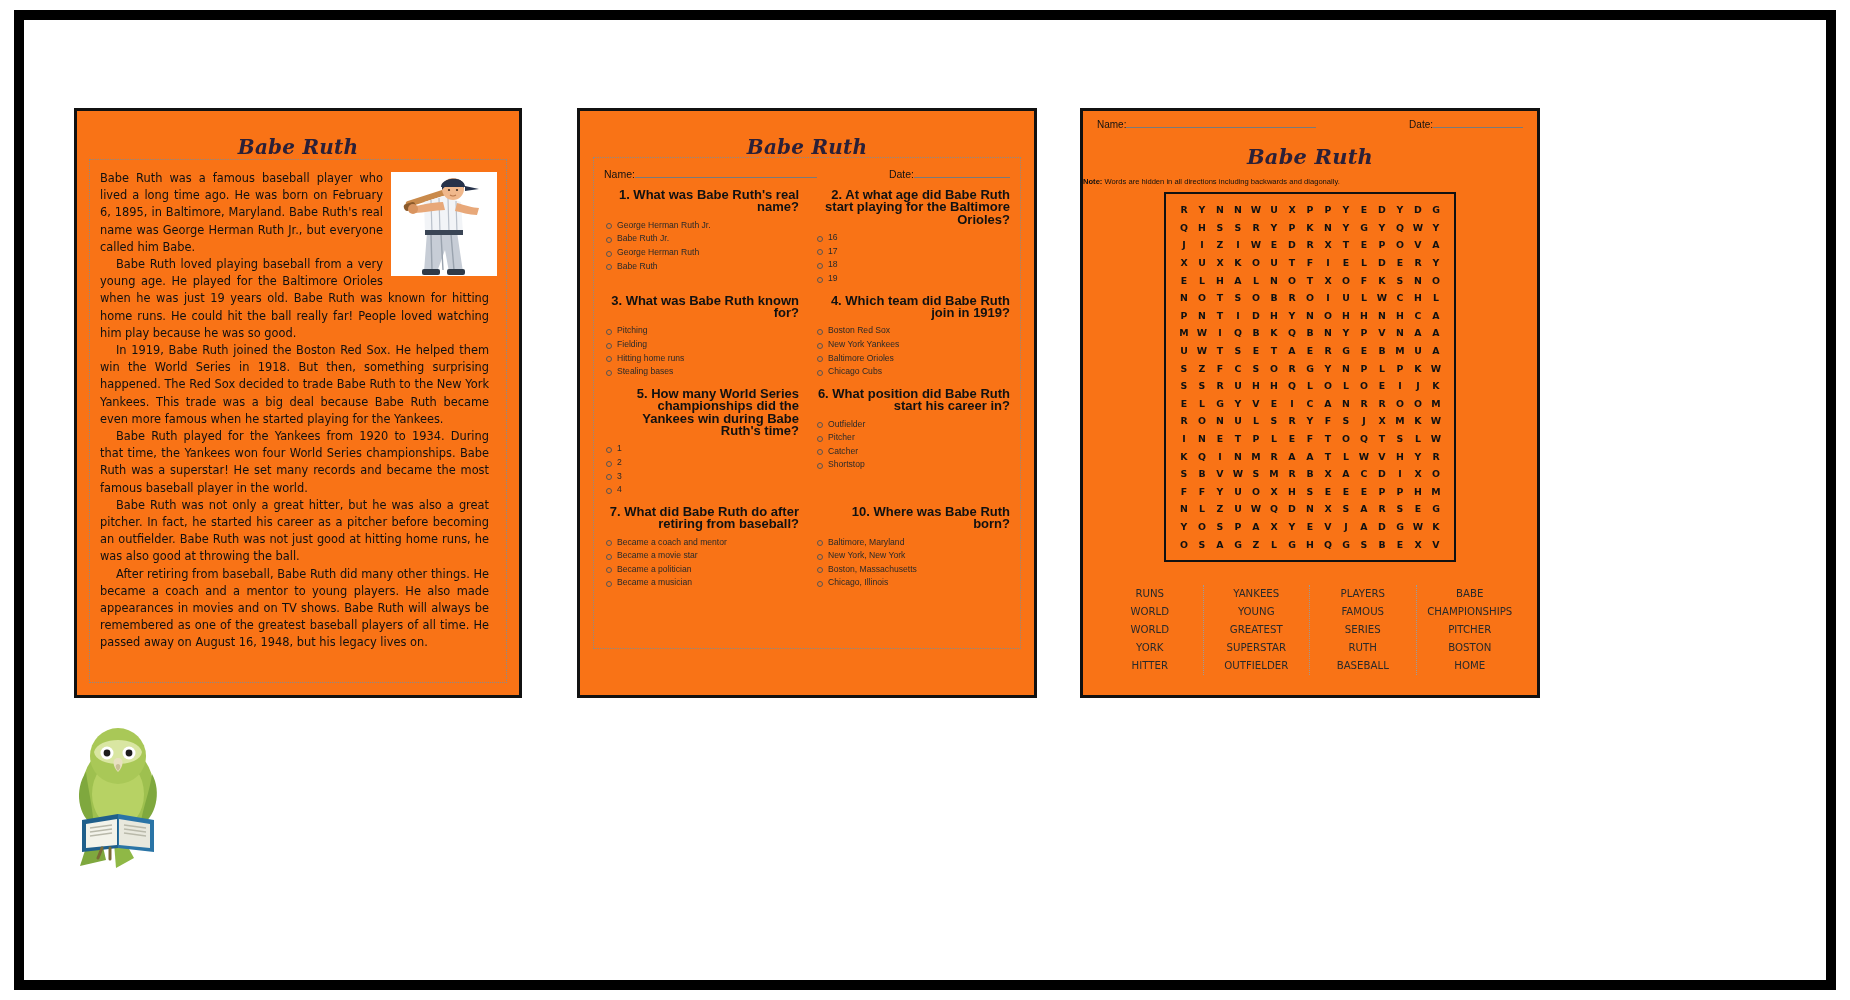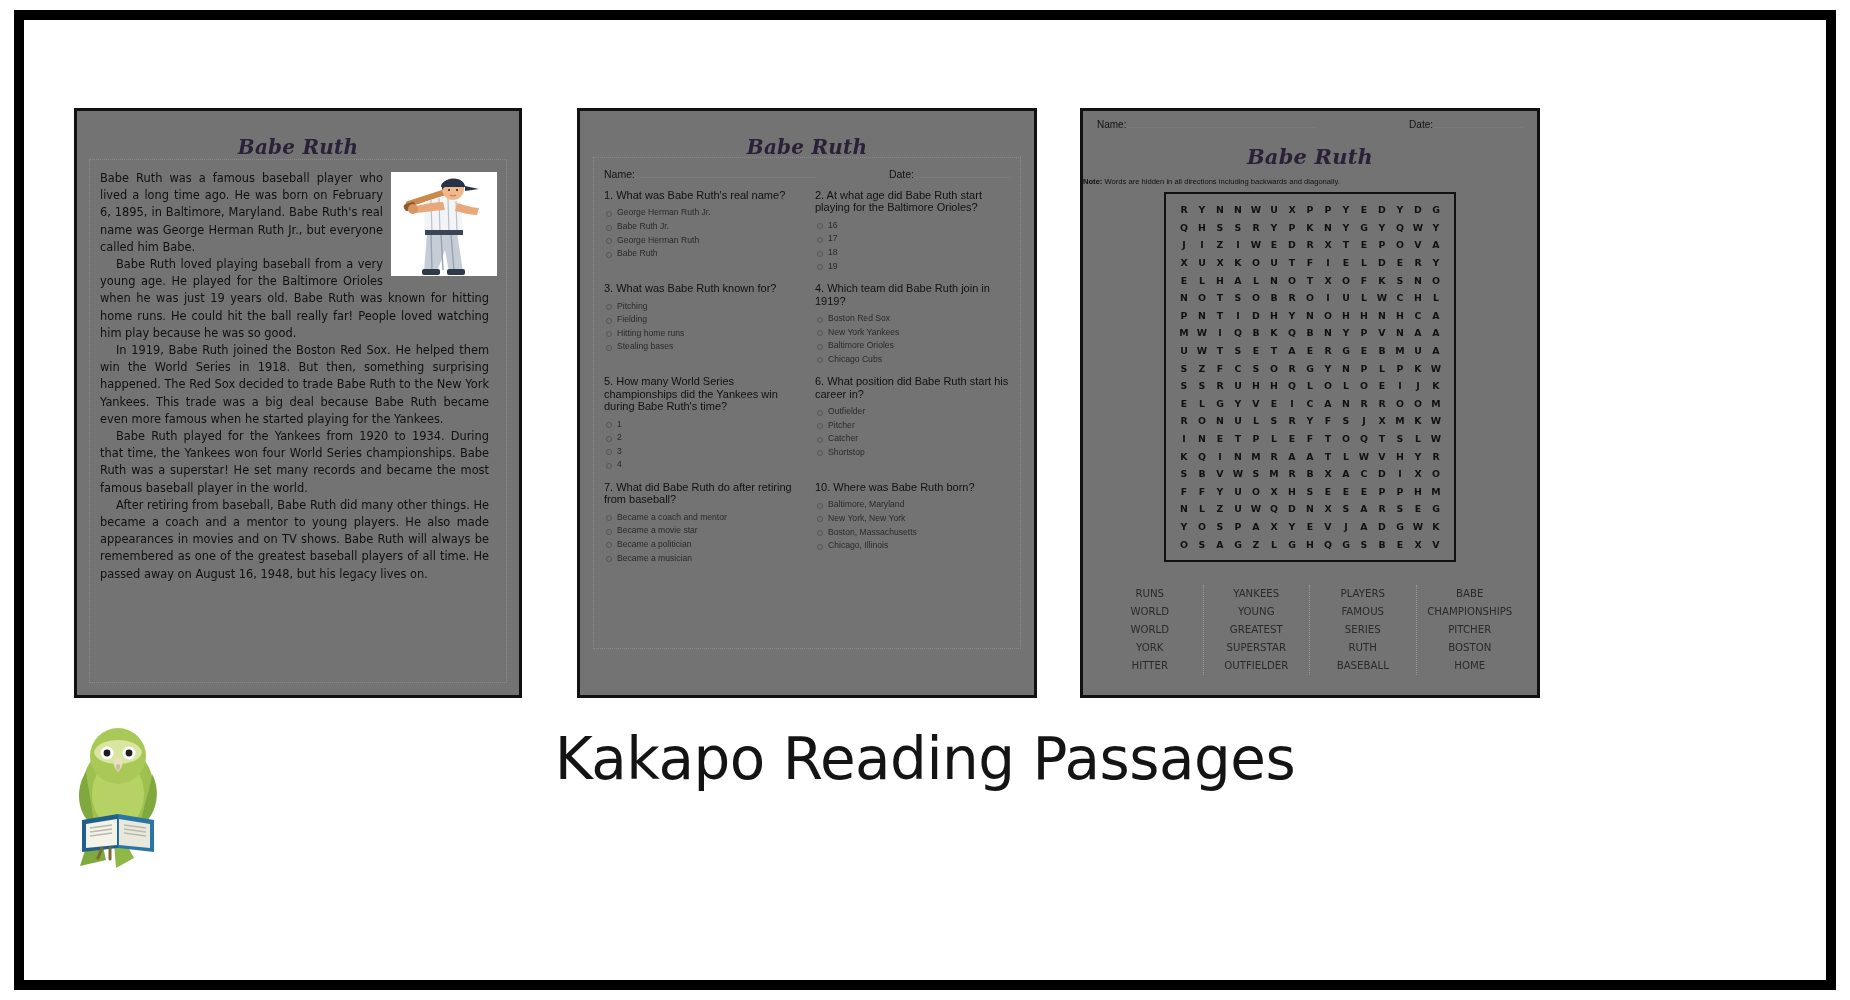--- a/index.html
+++ b/index.html
@@ -20,21 +20,21 @@
     background:#ffffff;
   }
   .sheets {
     position:absolute;
     left:0; top:0; right:0; height:700px;
   }
 
   
   .page {
     position:absolute;
-    background:#737373;
+    background:#f97316;
     border:3px solid #111111;
   }
   .page-inner {
     position:absolute;
     left:0; top:0; right:0; bottom:0;
     padding:10px 12px;
   }
   .script-title {
     font-family:"DejaVu Serif", serif;
     font-style:italic;
@@ -87,22 +87,22 @@
     height:9px; text-decoration:none;
   }
   .q-grid {
     display:grid;
     grid-template-columns:1fr 1fr;
     column-gap:16px;
     row-gap:0px;
   }
   .qcell { margin-bottom:9px; }
   .qtext {
-    font-size:11px; font-weight:400; color:#111;
-    line-height:12.4px; margin-bottom:5px;
+    font-size:13px; font-weight:700; color:#111;
+    line-height:12.4px; margin-bottom:5px;text-align:right;
   }
   .opt {
     font-size:8.6px; color:#2a2a2a;
     line-height:13.6px;
     padding-left:13px; position:relative;
   }
   .opt:before {
     content:"";
     position:absolute; left:2px; top:4.5px;
     width:4px; height:4px; border:1px solid #555;
@@ -209,20 +209,21 @@
 
               <circle cx="58" cy="18" r="1.1" fill="#3a2a20"></circle>
               <circle cx="66" cy="18" r="1.1" fill="#3a2a20"></circle>
               <path d="M59 23 Q62 25 65 23" stroke="#b5764a" stroke-width="1.1" fill="none"></path>
             </svg>
           </div>
           <p class="first">Babe Ruth was a famous baseball player who lived a long time ago. He was born on February 6, 1895, in Baltimore, Maryland. Babe Ruth's real name was George Herman Ruth Jr., but everyone called him Babe.</p>
           <p>Babe Ruth loved playing baseball from a very young age. He played for the Baltimore Orioles when he was just 19 years old. Babe Ruth was known for hitting home runs. He could hit the ball really far! People loved watching him play because he was so good.</p>
           <p>In 1919, Babe Ruth joined the Boston Red Sox. He helped them win the World Series in 1918. But then, something surprising happened. The Red Sox decided to trade Babe Ruth to the New York Yankees. This trade was a big deal because Babe Ruth became even more famous when he started playing for the Yankees.</p>
           <p>Babe Ruth played for the Yankees from 1920 to 1934. During that time, the Yankees won four World Series championships. Babe Ruth was a superstar! He set many records and became the most famous baseball player in the world.</p>
+          <p>Babe Ruth was not only a great hitter, but he was also a great pitcher. In fact, he started his career as a pitcher before becoming an outfielder. Babe Ruth was not just good at hitting home runs, he was also good at throwing the ball.</p>
           <p>After retiring from baseball, Babe Ruth did many other things. He became a coach and a mentor to young players. He also made appearances in movies and on TV shows. Babe Ruth will always be remembered as one of the greatest baseball players of all time. He passed away on August 16, 1948, but his legacy lives on.</p>
         </div>
       </div>
     </div>
 
     <div class="page" id="page2">
       <div class="page-inner">
         <div class="script-title">Babe Ruth</div>
       </div>
       <div class="dotted-box" id="p2-body">
@@ -631,21 +632,20 @@
             <div class="wb-word">CHAMPIONSHIPS</div>
             <div class="wb-word">PITCHER</div>
             <div class="wb-word">BOSTON</div>
             <div class="wb-word">HOME</div>
           </div>
         </div>
     </div>
 
   </div>
 
-  <div class="footer-title">Kakapo Reading Passages</div>
 
   <svg class="mascot" viewBox="0 0 120 150" xmlns="http://www.w3.org/2000/svg">
 
     <path d="M36 96 L20 146 L46 140 Z" fill="#7fa83e"></path>
     <path d="M52 98 L56 148 L74 138 Z" fill="#8fb846"></path>
 
     <ellipse cx="58" cy="70" rx="36" ry="44" fill="#9ec04f"></ellipse>
     <ellipse cx="58" cy="74" rx="26" ry="34" fill="#b7d264"></ellipse>
 
     <path d="M26 52 C14 70 18 96 34 106 C32 84 28 68 26 52 Z" fill="#7fa83e"></path>

